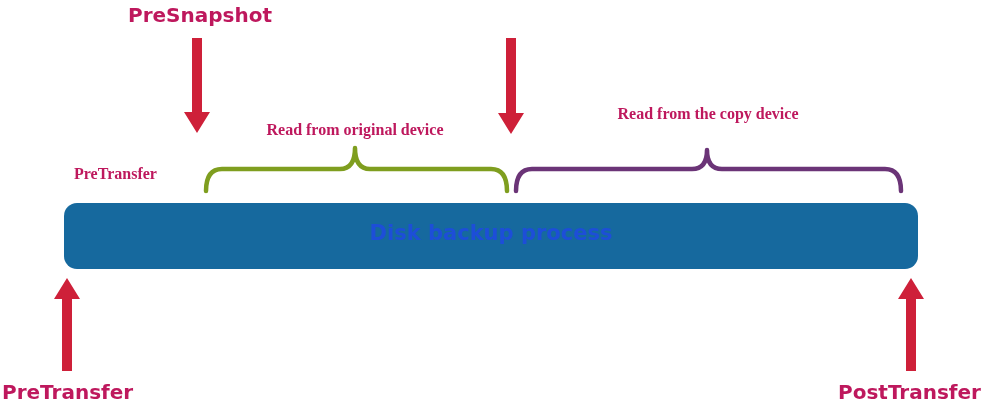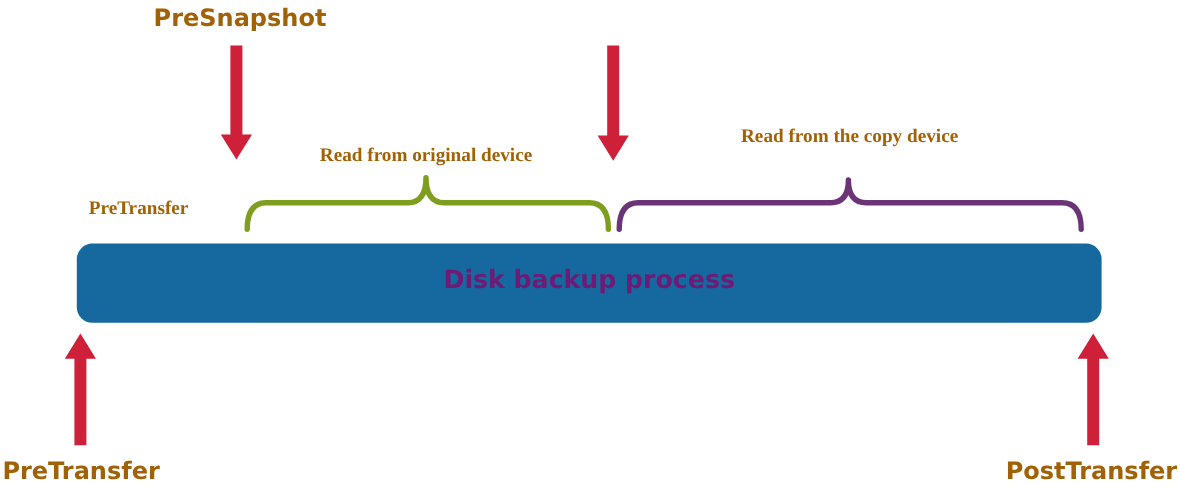--- a/index.html
+++ b/index.html
@@ -16,21 +16,21 @@
     overflow: hidden;
   }
   .layer {
     position: absolute;
     left: 0;
     top: 0;
   }
   .lbl {
     position: absolute;
     font-weight: bold;
-    color: #a16207;
+    color: #be185d;
     white-space: nowrap;
   }
   .lbl-marker {
     font-size: 20px;
   }
   .lbl-brace {
     font-size: 16px;
     font-family: Liberation Serif, serif;
   }
   .lbl-center {
@@ -40,21 +40,21 @@
     text-align: right;
   }
   .bar-title {
     position: absolute;
     left: 64px;
     top: 221px;
     width: 854px;
     text-align: center;
     font-size: 21px;
     font-weight: bold;
-    color: #701a75;
+    color: #1d4ed8;
   }
   .brace {
     fill: none;
     stroke-width: 4.5;
     stroke-linecap: round;
     stroke-linejoin: round;
   }
 </style>
 </head>
 <body>

